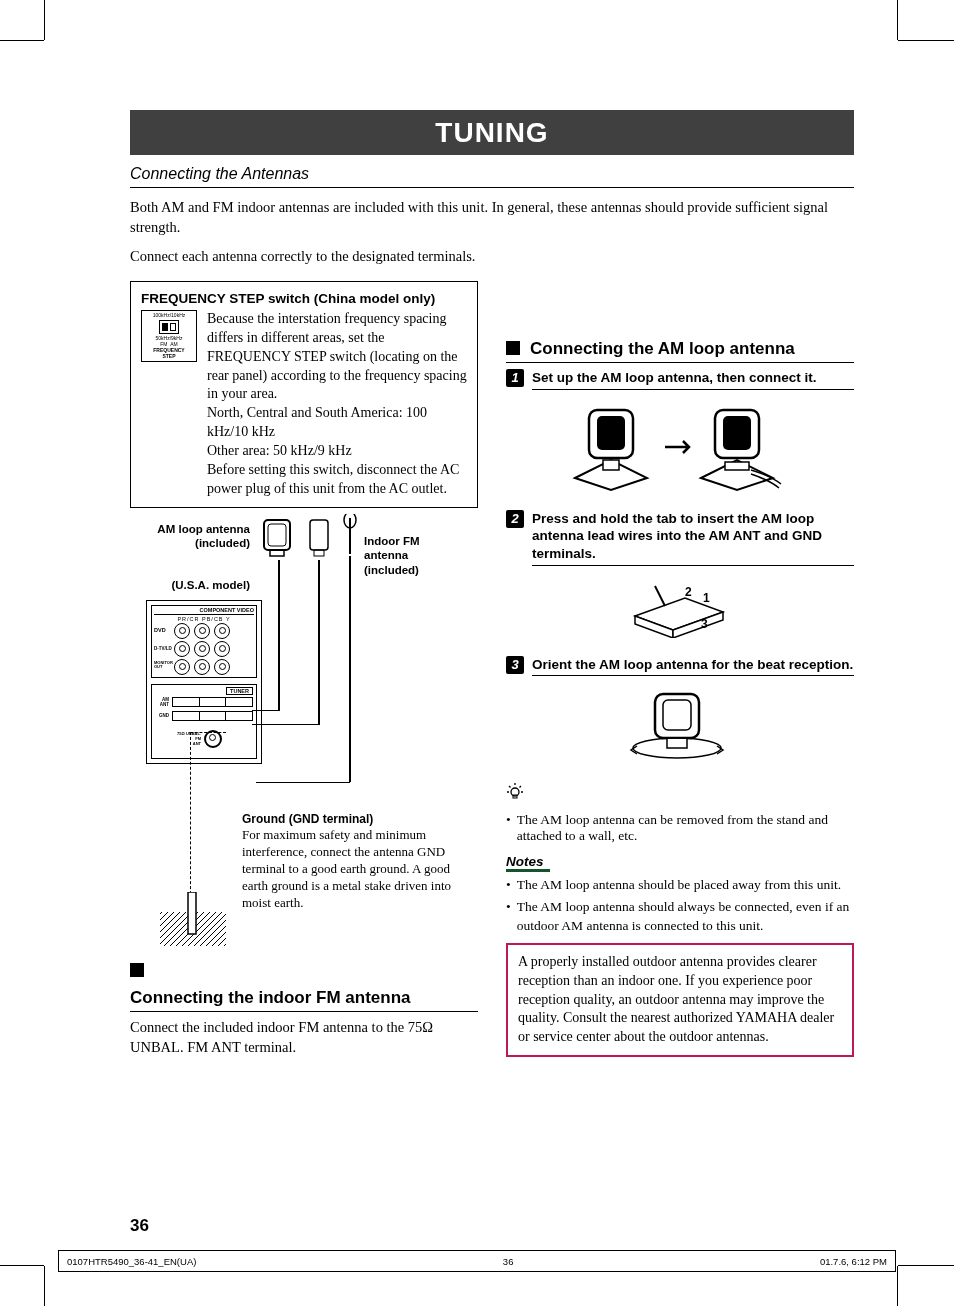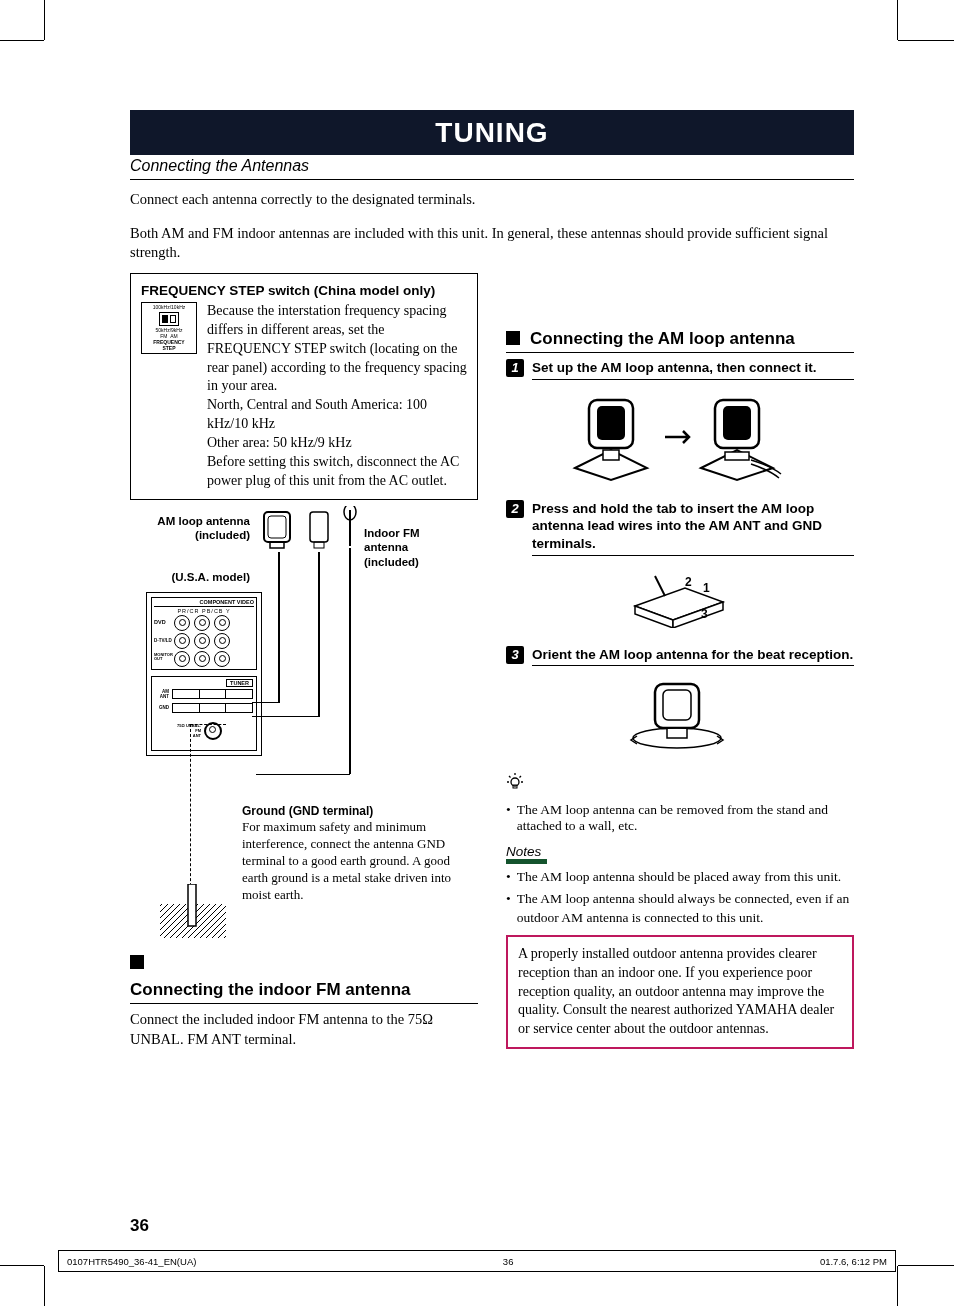--- a/index.html
+++ b/index.html
@@ -21,29 +21,29 @@
   .crop.tl-v { left: 44px; top: 0; width: 1px; height: 40px; }
   .crop.tl-h { left: 0; top: 40px; width: 44px; height: 1px; }
   .crop.tr-v { right: 56px; top: 0; width: 1px; height: 40px; }
   .crop.tr-h { right: 0; top: 40px; width: 56px; height: 1px; }
   .crop.bl-v { left: 44px; bottom: 0; width: 1px; height: 40px; }
   .crop.bl-h { left: 0; bottom: 40px; width: 44px; height: 1px; }
   .crop.br-v { right: 56px; bottom: 0; width: 1px; height: 40px; }
   .crop.br-h { right: 0; bottom: 40px; width: 56px; height: 1px; }
 
   .chapter-bar {
-    background: #0f172a;
+    background: #404040;
     color: #fff;
     text-align: center;
     font-family: Arial, Helvetica, sans-serif;
     font-weight: bold;
     font-size: 28px;
     letter-spacing: 1px;
     padding: 7px 0 6px 0;
-    margin-bottom: 2px;
+    margin-bottom: 10px;
   }
   .section-title {
     font-family: Arial, Helvetica, sans-serif;
     font-style: italic;
     font-weight: normal;
     font-size: 16px;
     border-bottom: 1.5px solid #000;
     padding-bottom: 4px;
     margin-bottom: 10px;
   }
@@ -114,21 +114,21 @@
   .body-text { font-size:14.5px; line-height:1.35; }
 
   .step { display:flex; gap:8px; margin-bottom:6px; }
   .step-num { flex:0 0 auto; width:18px; height:18px; background:#000; color:#fff; font-family:Arial,sans-serif; font-weight:bold; font-style:italic; font-size:13px; text-align:center; line-height:18px; border-radius:2px;}
   .step-text { font-family: Arial, Helvetica, sans-serif; font-weight:bold; font-size:13.5px; line-height:1.3; flex:1;}
   .step-rule { border-top:0.5px solid #000; margin:2px 0 6px 0;}
   .step-fig { text-align:center; margin:6px 0 14px 0; }
 
   .tip-row { display:flex; gap:6px; align-items:flex-start; font-size:13.5px; margin:2px 0 8px 0;}
   .bullet { flex:0 0 auto; }
-  .notes-hd { font-family: Arial, sans-serif; font-weight:normal; font-style:italic; font-size:13.5px; border-bottom:5px solid #14532d; display:inline-block; padding-right:6px; margin-bottom:4px;}
+  .notes-hd { font-family: Arial, sans-serif; font-weight:bold; font-style:italic; font-size:13.5px; border-bottom:3px solid #14532d; display:inline-block; padding-right:6px; margin-bottom:4px;}
   .notes-list { font-size:13.5px; line-height:1.35; }
   .notes-list .row{ display:flex; gap:6px; margin-bottom:4px;}
   .info-box { border:2px solid #be185d; padding:8px 10px; font-size:14px; line-height:1.35; margin-top:8px;}
   .gnd-note { position:absolute; font-size:13px; line-height:1.3; width:210px; }
   .gnd-note .gnd-title{ font-family:Arial,sans-serif; font-weight:bold; font-size:12px; }
 
   .page-num { position:absolute; left:130px; bottom:70px; font-family:Arial,sans-serif; font-weight:bold; font-size:17px;}
   .footer { position:absolute; left:58px; right:58px; bottom:34px; border:0.5px solid #000; height:20px; display:flex; align-items:center; font-size:9.5px; font-family:Arial,sans-serif; padding:0 8px; justify-content:space-between;}
   .idea-icon { width:18px; flex:0 0 auto; margin-top:2px;}
 </style>
@@ -142,22 +142,22 @@
     <div class="crop tr-h"></div>
   <div class="crop bl-v"></div>
     <div class="crop bl-h"></div>
   <div class="crop br-v"></div>
     <div class="crop br-h"></div>
 
   <div class="chapter-bar">TUNING</div>
 
   <div class="section-title">Connecting the Antennas</div>
 
+  <div class="intro">Both AM and FM indoor antennas are included with this unit. In general, these antennas should provide sufficient signal strength.</div>
   <div class="intro" style="margin-bottom:14px;">Connect each antenna correctly to the designated terminals.</div>
-  <div class="intro">Both AM and FM indoor antennas are included with this unit. In general, these antennas should provide sufficient signal strength.</div>
 
   <div class="columns">
 
     <div class="col">
       <div class="boxed">
         <div class="box-title">FREQUENCY STEP switch (China model only)</div>
         <div class="box-row">
           <div class="freq-switch-figure">
             <div style="border:0.5px solid #000;padding:2px 1px;">
               <div>100kHz/10kHz</div>

